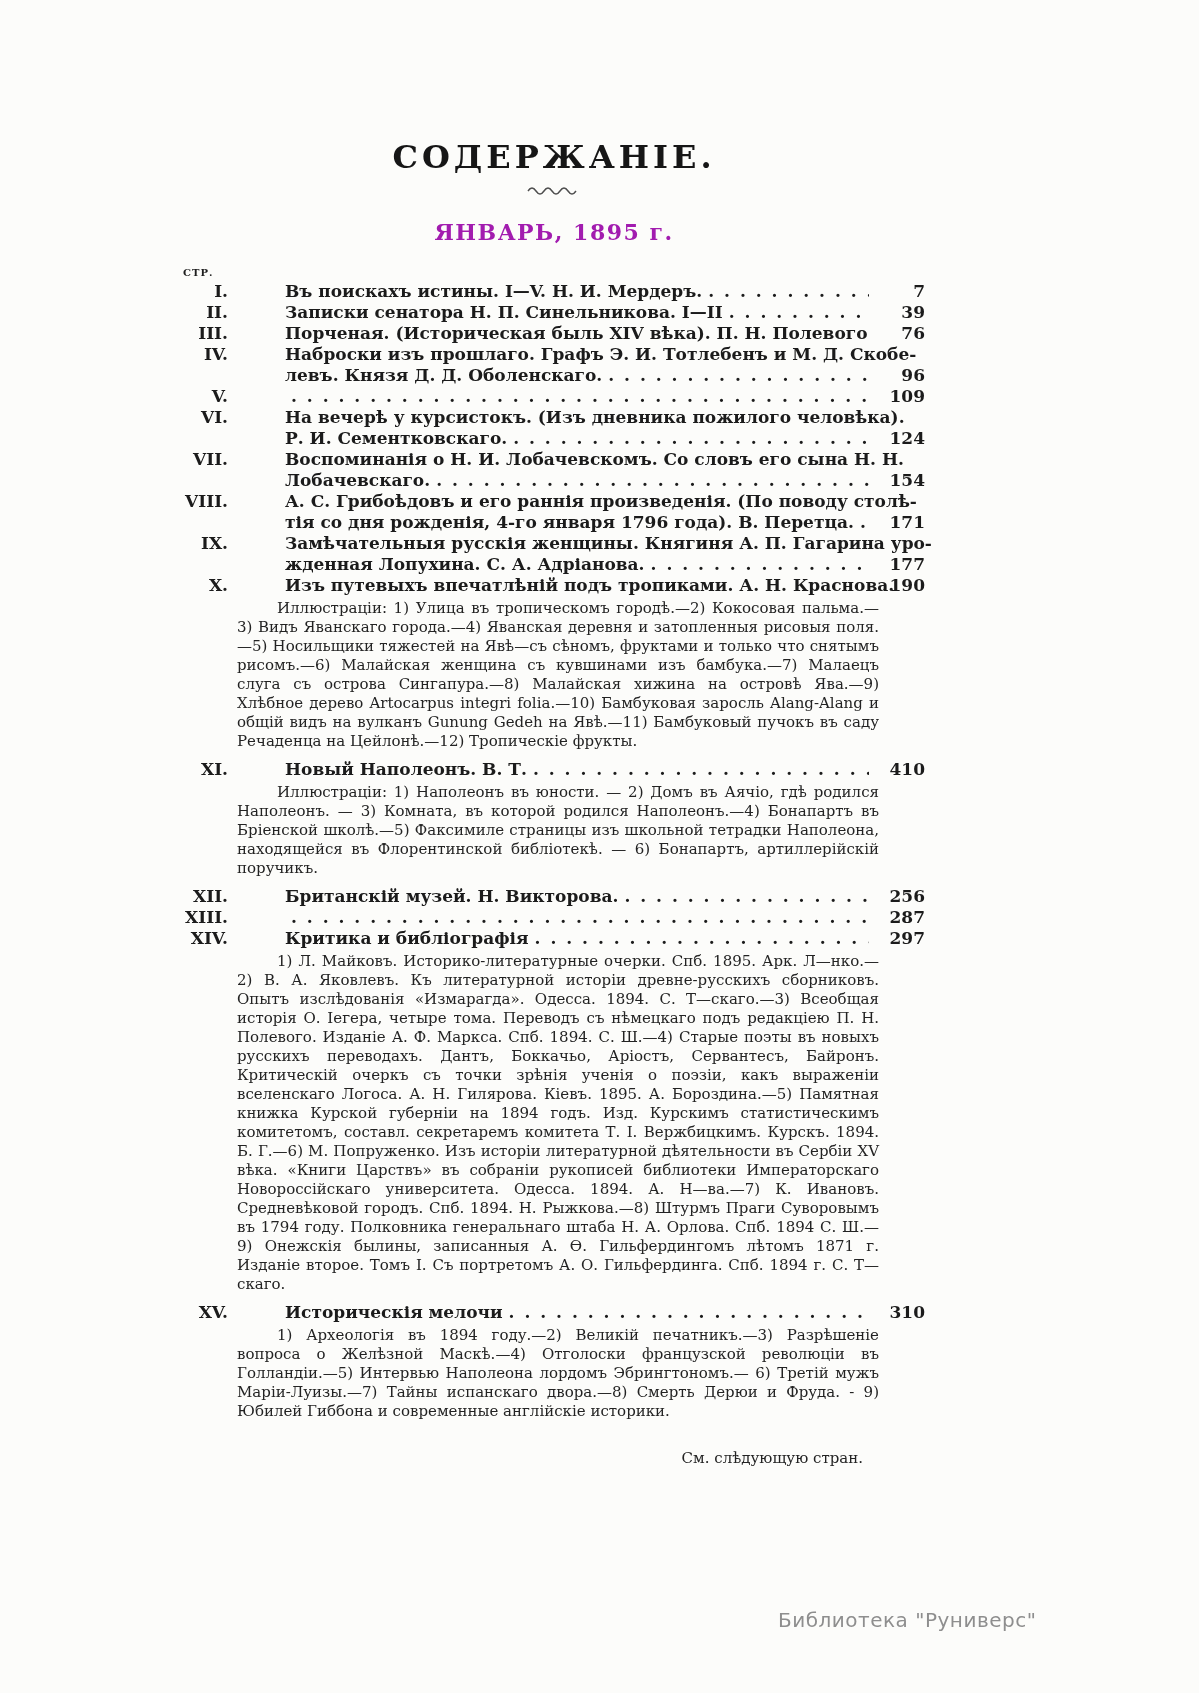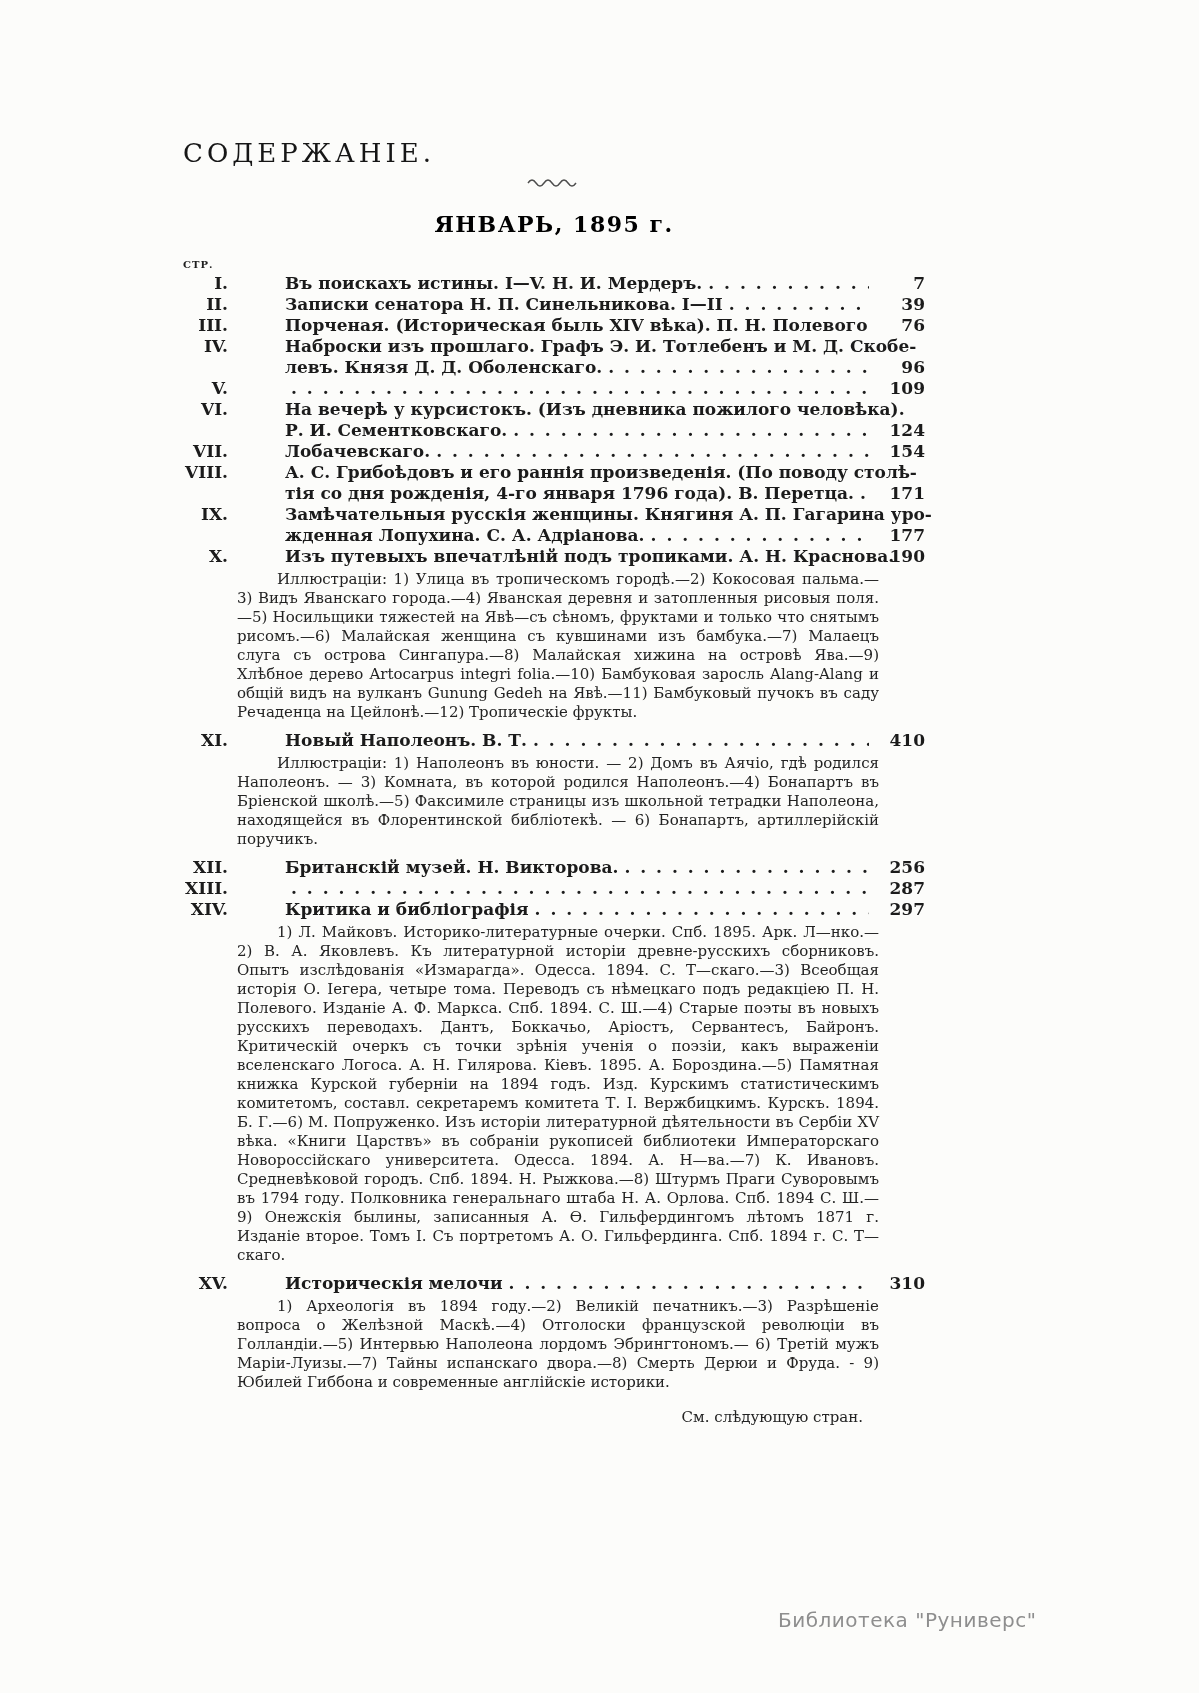--- a/index.html
+++ b/index.html
@@ -14,39 +14,39 @@
     overflow: hidden;
     margin: 0 auto;
   }
   .content {
     position: absolute;
     left: 183px;
     top: 138px;
     width: 742px;
   }
   .doc-title {
-    text-align: left;
-    font-size: 26px;
-    font-weight: normal;
+    text-align: center;
+    font-size: 32px;
+    font-weight: bold;
     letter-spacing: 4px;
     color: #161616;
   }
   .ornament {
     text-align: center;
     margin-top: 9px;
     height: 14px;
     line-height: 10px;
   }
   .issue {
     text-align: center;
     font-size: 22px;
     font-weight: bold;
     letter-spacing: 1.5px;
     margin-top: 20px;
-    color: #000000;
+    color: #a21caf;
   }
   .col-header {
     font-size: 10px;
     font-weight: bold;
     letter-spacing: 1px;
     margin-top: 22px;
     padding-right: 2px;
   }
   .toc-list { margin-top: 3px; }
   .entry {
@@ -86,21 +86,21 @@
     margin: 3px 46px 8px 54px;
     font-size: 15px;
     line-height: 19px;
     font-weight: normal;
     text-align: justify;
     text-indent: 40px;
     color: #232323;
   }
   .footer-note {
     text-align: right;
-    margin-top: 16px;
+    margin-top: 28px;
     padding-right: 62px;
     font-size: 15px;
     color: #232323;
   }
   .watermark {
     position: absolute;
     left: 778px;
     top: 1608px;
     font-family: "DejaVu Sans", sans-serif;
     font-size: 20px;
@@ -189,20 +189,23 @@
               <span class="line-text">Р. И. Сементковскаго.</span>
               <span class="leader">. . . . . . . . . . . . . . . . . . . . . . . . . . . . . . . . . . . . . . . . . . . . . . . . . . . . . . . . . . . . . . . . . . . . . .</span>
             </div>
           </div>
           <div class="page-num">124</div>
         </div>
         <div class="entry">
           <div class="numeral">VII.</div>
           <div class="entry-body">
             <div class="entry-line">
+              <span class="line-text">Воспоминанія о Н. И. Лобачевскомъ. Со словъ его сына Н. Н.</span>
+            </div>
+            <div class="entry-line">
               <span class="line-text">Лобачевскаго.</span>
               <span class="leader">. . . . . . . . . . . . . . . . . . . . . . . . . . . . . . . . . . . . . . . . . . . . . . . . . . . . . . . . . . . . . . . . . . . . . .</span>
             </div>
           </div>
           <div class="page-num">154</div>
         </div>
         <div class="entry">
           <div class="numeral">VIII.</div>
           <div class="entry-body">
             <div class="entry-line">

